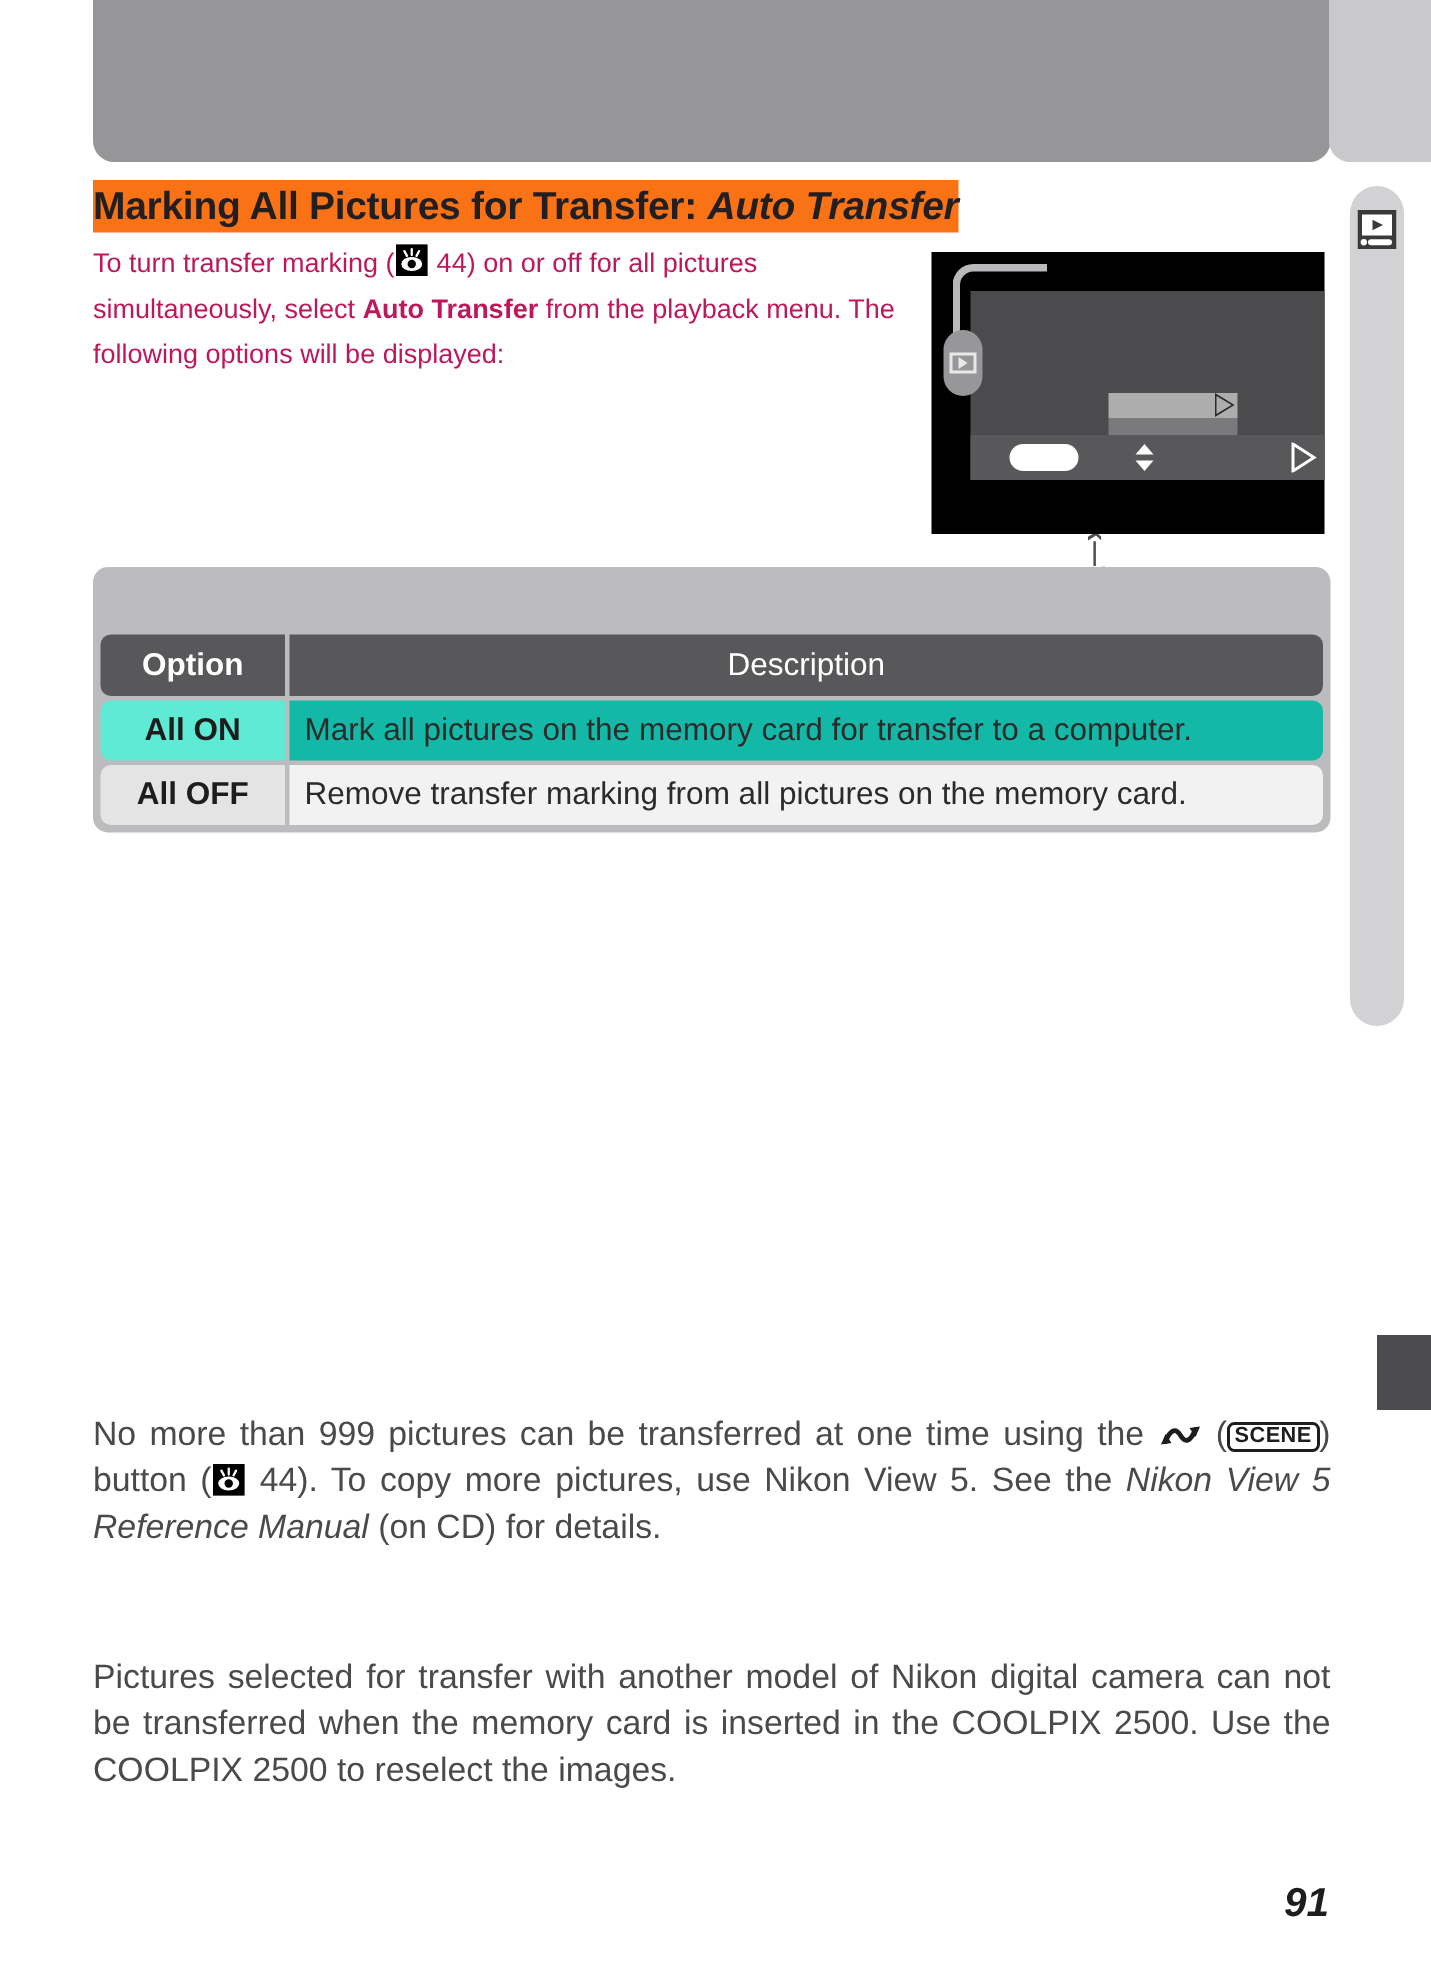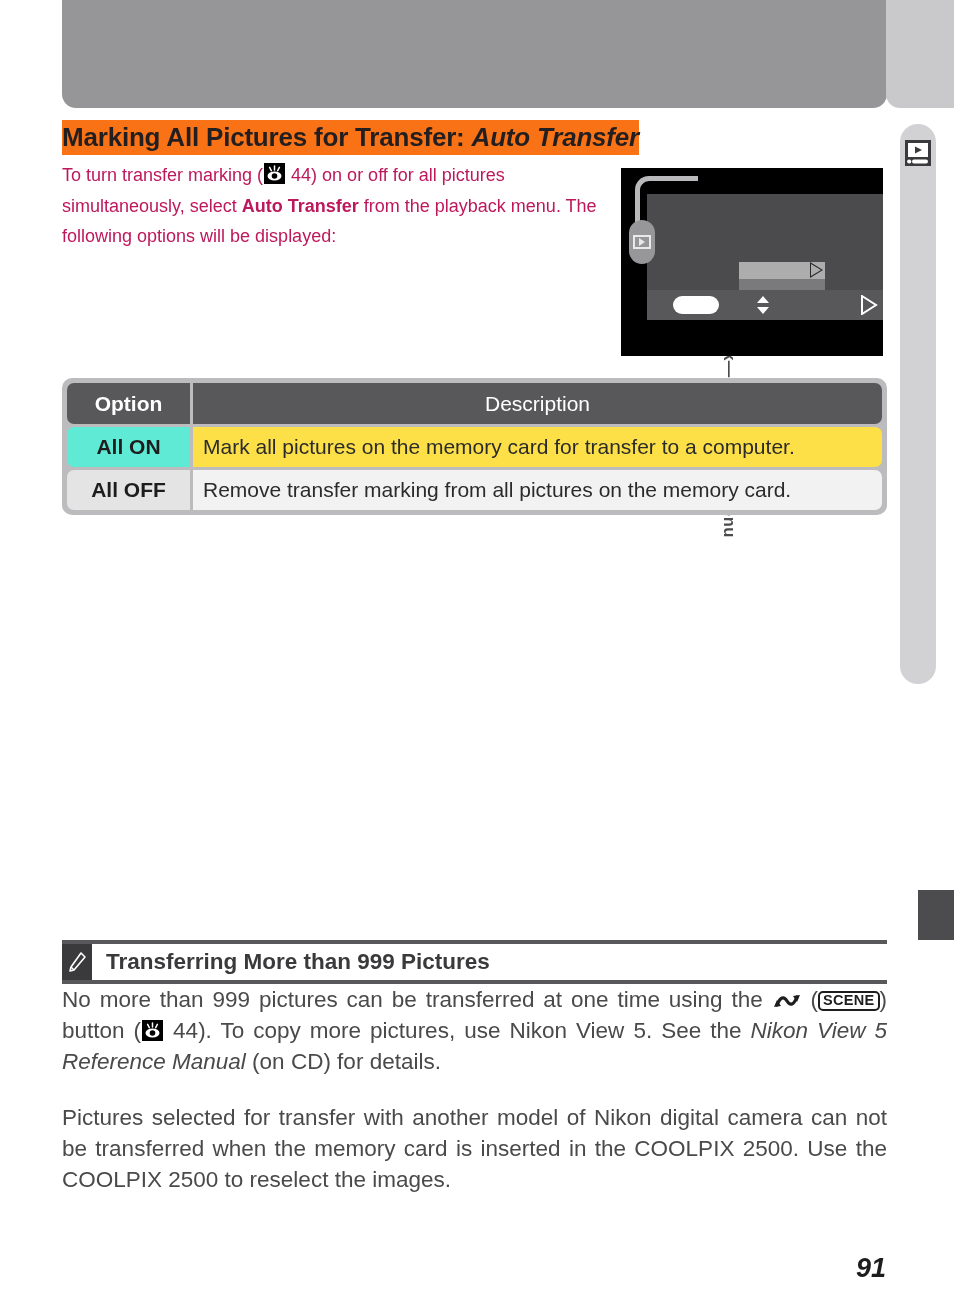--- a/index.html
+++ b/index.html
@@ -236,21 +236,21 @@
   .opt-table {
     position: absolute;
     left: 62px;
     top: 378px;
     width: 825px;
     background: #bcbcbe;
     border-radius: 10px;
     padding: 5px;
     box-sizing: border-box;
   }
-  .opt-row { display: flex; }
+  .opt-row { display: flex; margin-top: 40px; }
   .opt-row + .opt-row { margin-top: 3px; }
   .cell-opt {
     width: 123px;
     flex: 0 0 123px;
     box-sizing: border-box;
     display: flex;
     align-items: center;
     justify-content: center;
     font-size: 21px;
     font-weight: bold;
@@ -278,21 +278,21 @@
     padding-left: 0;
     border-radius: 0 7px 7px 0;
     margin-left: 3px;
   }
   .body-row .cell-opt {
     background: #5eead4;
     border-radius: 7px 0 0 7px;
     color: #1d1d1d;
   }
   .body-row .cell-desc {
-    background: #fde047;
+    background: #14b8a6;
     margin-left: 3px;
     border-radius: 0 7px 7px 0;
     color: #2b2b2b;
   }
   .body-row.alt .cell-opt { background: #e4e4e5; }
   .body-row.alt .cell-desc { background: #f2f2f2; }
 
   
   .note {
     position: absolute;
@@ -435,29 +435,20 @@
     <div class="cell-opt">All ON</div>
     <div class="cell-desc">Mark all pictures on the memory card for transfer to a computer.</div>
   </div>
   <div class="opt-row body-row alt">
     <div class="cell-opt">All OFF</div>
     <div class="cell-desc">Remove transfer marking from all pictures on the memory card.</div>
   </div>
 </div>
 
 <div class="note" style="top:940px;">
-  <div class="note-head">
-    <div class="pencil-box">
-      <svg viewBox="0 0 20 22" width="20" height="22">
-        <polygon points="14,2 18,6 7,19 3,20 4,16" fill="none" stroke="#ffffff" stroke-width="1.6" stroke-linejoin="round"></polygon>
-        <line x1="4" y1="16" x2="7" y2="19" stroke="#ffffff" stroke-width="1.4"></line>
-      </svg>
-    </div>
-    <div class="note-title">Transferring More than 999 Pictures</div>
-  </div>
   <div class="note-body"><span>No more than 999 pictures can be transferred at one time using the </span><span class="transfer-glyph"><svg viewBox="0 0 30 20" width="30" height="20">
           <path d="M5 14 Q10 2 15 10 Q20 18 25 6" fill="none" stroke="#1d1d1d" stroke-width="3.2" stroke-linecap="round"></path>
           <polygon points="2,16 9,15 5,9" fill="#1d1d1d"></polygon>
           <polygon points="28,4 21,5 25,11" fill="#1d1d1d"></polygon>
         </svg></span><span> (</span><span class="scene-glyph">SCENE</span><span>) button (</span><span class="ref-icon"><svg viewBox="0 0 21 21" width="21" height="21">
           <rect width="21" height="21" fill="#000"></rect>
           <g stroke="#fff" stroke-width="1.5" stroke-linecap="round">
             <line x1="10.5" y1="3" x2="10.5" y2="7"></line>
             <line x1="5.6" y1="4.4" x2="7.3" y2="7.6"></line>
             <line x1="15.4" y1="4.4" x2="13.7" y2="7.6"></line>

